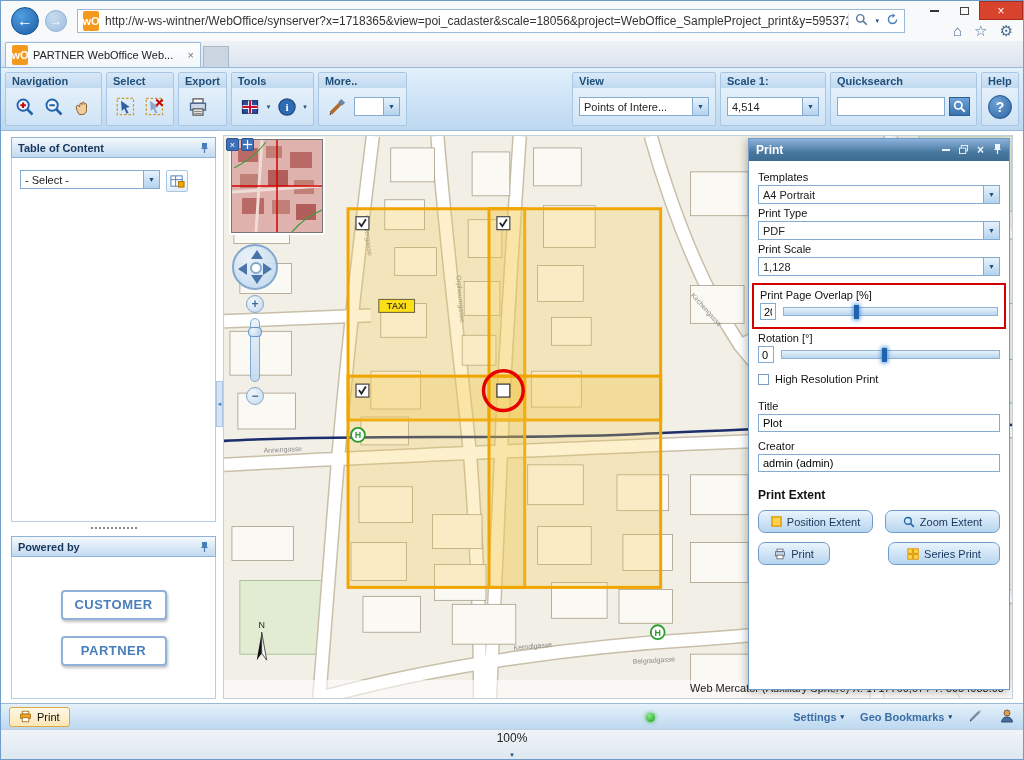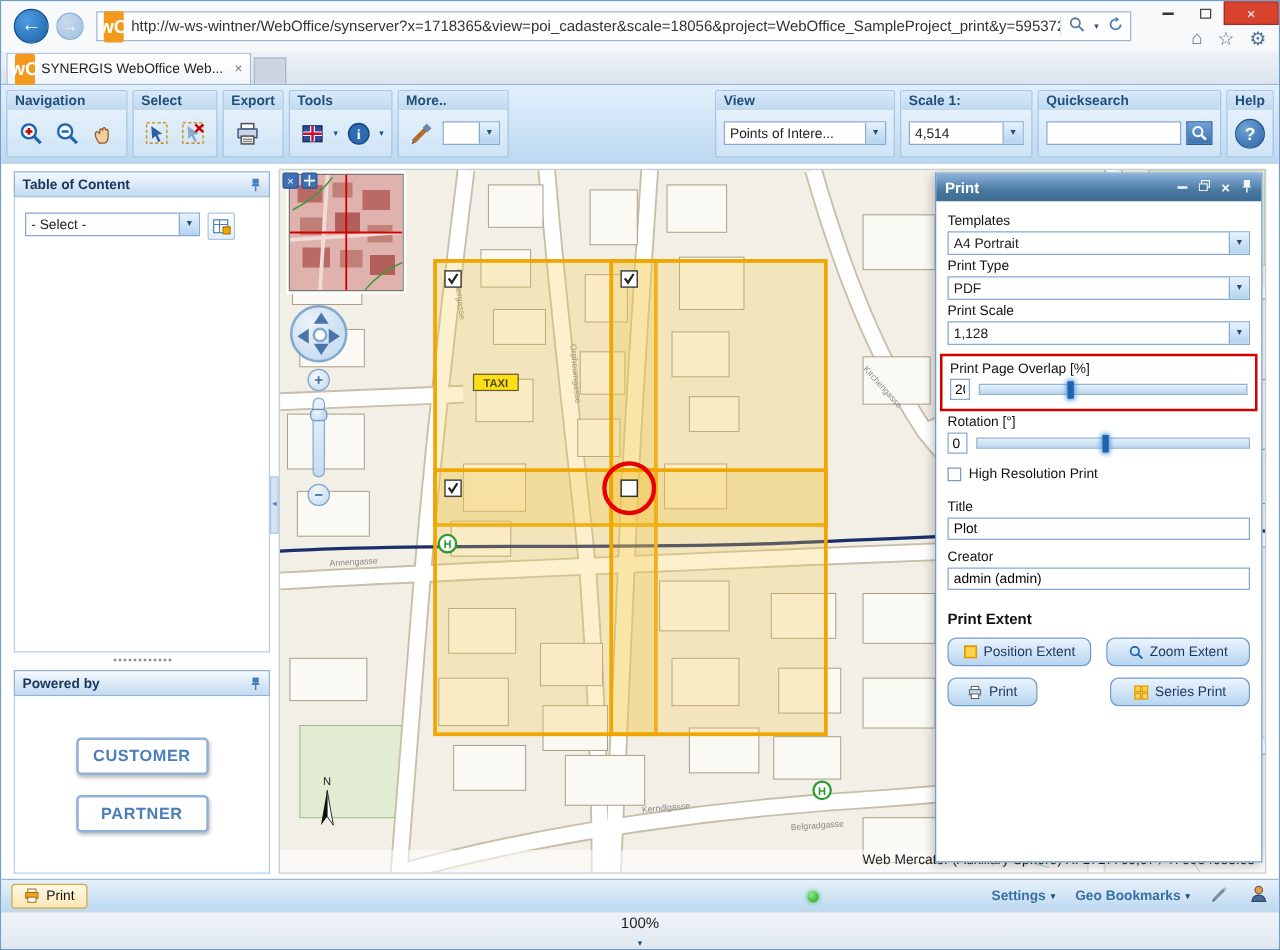--- a/index.html
+++ b/index.html
@@ -9,22 +9,22 @@
   
   .titlebar { position:relative; height:40px; background:#f7f9fb; }
   .btn-back { position:absolute; left:10px; top:6px; width:28px; height:28px; border-radius:50%;
     background:radial-gradient(circle at 35% 30%, #4f9de0, #1c5fa8); color:#fff; font-size:16px;
     display:flex; align-items:center; justify-content:center; border:1px solid #15508f; }
   .btn-fwd { position:absolute; left:44px; top:9px; width:22px; height:22px; border-radius:50%;
     background:radial-gradient(circle at 35% 30%, #c9dcef, #9dbede); color:#fff; font-size:12px;
     display:flex; align-items:center; justify-content:center; border:1px solid #8fb2d6; }
   .urlbar { position:absolute; left:76px; top:8px; width:828px; height:24px; border:1px solid #9ab8d8;
     background:#fff; display:flex; align-items:center; padding:0 5px; font-size:12px; }
-  .favicon { width:16px; height:25px; min-width:16px; background:#f39a1e; border-radius:2px; color:#fff;
-    font-size:15px; font-weight:bold; display:flex; align-items:center; justify-content:center; }
+  .favicon { width:16px; height:20px; min-width:16px; background:#f39a1e; border-radius:2px; color:#fff;
+    font-size:11px; font-weight:bold; display:flex; align-items:center; justify-content:center; }
   .url-text { flex:1; white-space:nowrap; overflow:hidden; color:#333; margin-left:6px; }
   .url-icons { display:flex; align-items:center; gap:7px; padding-left:6px; border-left:1px solid #d8e2ec; }
   .win-controls { position:absolute; top:0; right:0; display:flex; }
   .win-btn { width:30px; height:19px; display:flex; align-items:center; justify-content:center;
     font-size:11px; color:#333; }
   .maxbox { width:9px; height:8px; border:1px solid #444; display:inline-block; }
   .win-close { width:44px; background:#d8432e; color:#fff; border:1px solid #a92d1c; font-size:12px; }
   .tb-icons { position:absolute; top:21px; right:10px; display:flex; gap:12px; font-size:15px; color:#4d6f93; }
 
   
@@ -183,21 +183,21 @@
     <div class="tb-icons">
       <span>⌂</span>
       <span>☆</span>
       <span>⚙</span>
     </div>
   </div>
 
   <div class="tabbar">
     <div class="tab">
       <span class="favicon">wO</span>
-      <span>SYNERGIS WebOffice Web...</span>
+      <span>PARTNER WebOffice Web...</span>
       <span class="tab-close">×</span>
     </div>
     <div class="tab-stub"></div>
   </div>
 
   <div class="toolbar">
     <div class="tb-group">
       <div class="tb-label">Navigation</div>
       <div class="tb-row">
         <button class="tb-btn">

